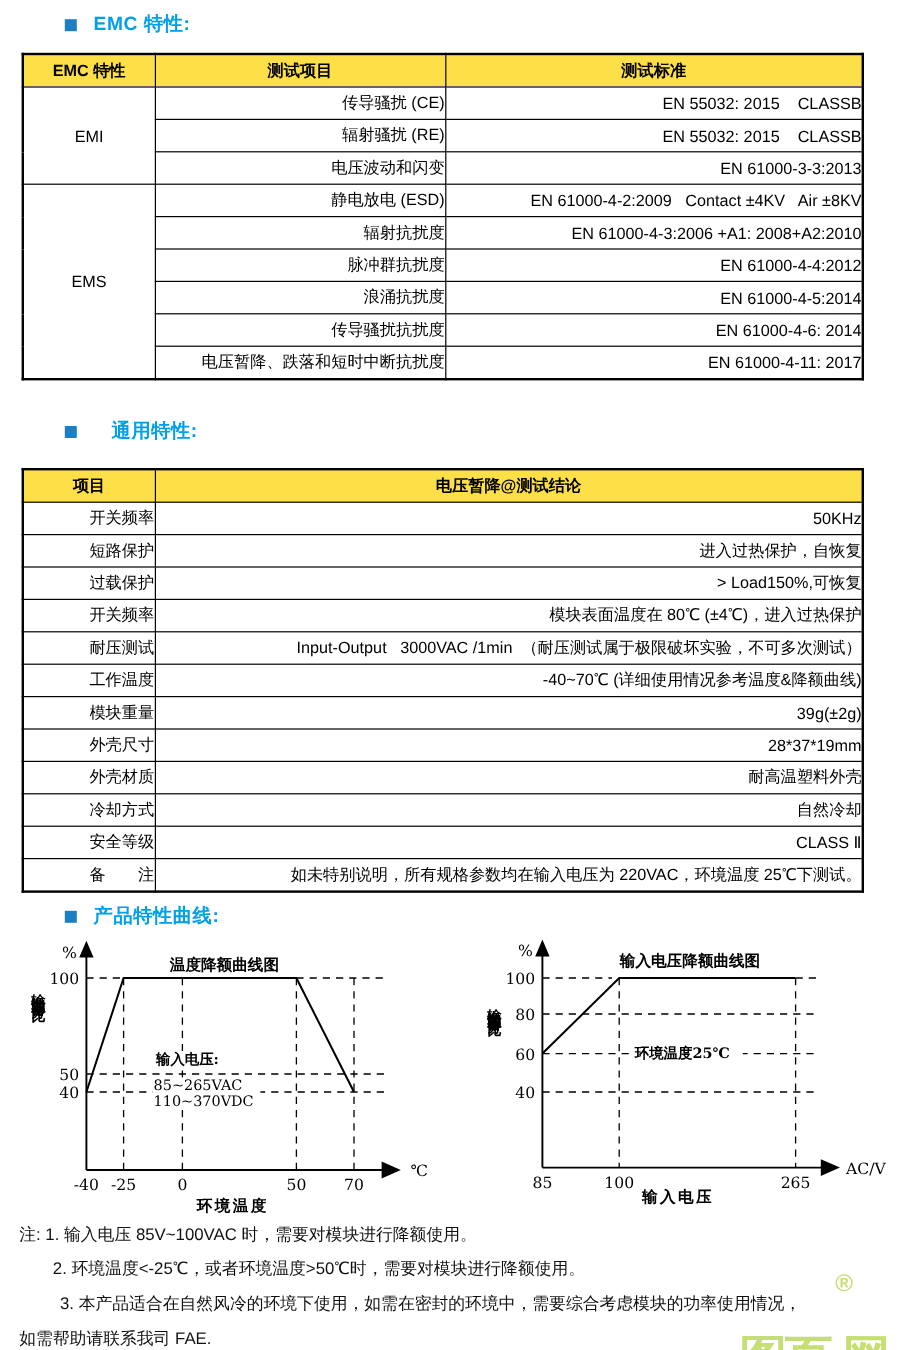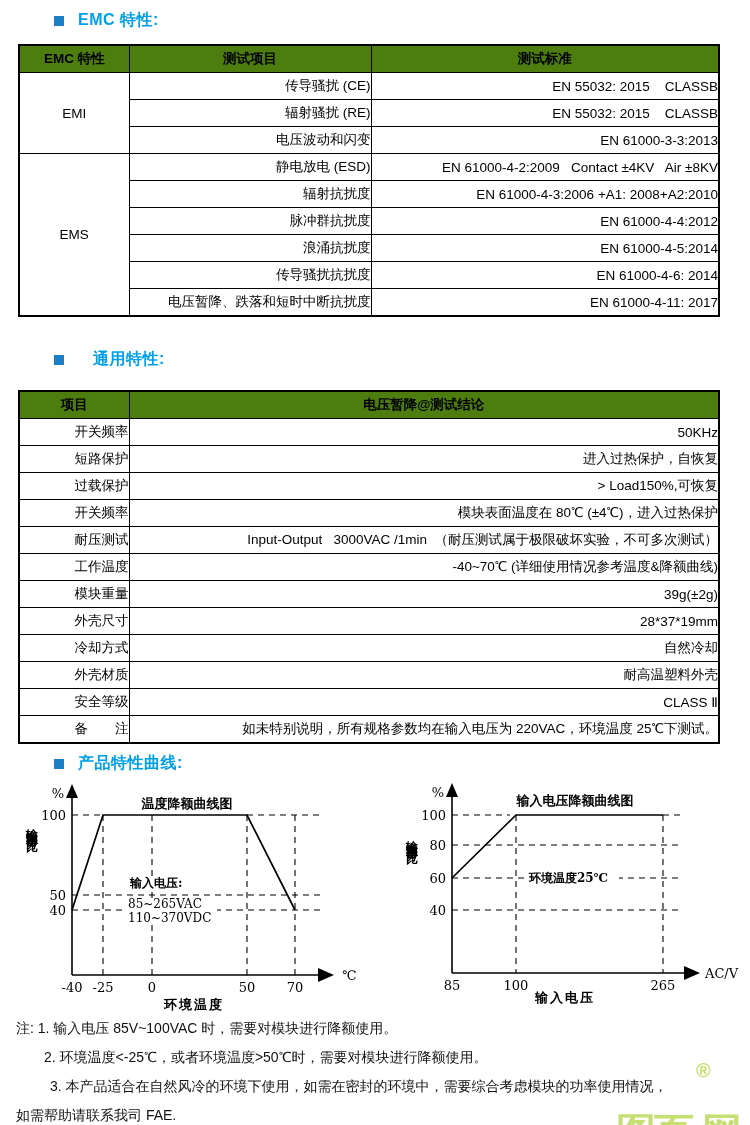--- a/index.html
+++ b/index.html
@@ -11,21 +11,21 @@
   
   .sec-head{position:absolute;left:18px;display:flex;align-items:center;gap:14px;margin-left:36px;}
   .sec-bullet{width:10px;height:10px;background:#1b7fc6;display:inline-block;}
   .sec-title{font-size:16px;font-weight:bold;color:#00a0e9;letter-spacing:0.5px;}
 
   
   table.tbl{border-collapse:collapse;table-layout:fixed;position:absolute;left:18px;
     border:2px solid #000;font-size:13.5px;}
   table.tbl th,table.tbl td{border:1px solid #000;height:26px;padding:0 0 0 10px;
     text-align:right;vertical-align:middle;white-space:pre-wrap;overflow:hidden;}
-  table.tbl th{background:#4d7c0f;color:#000;text-align:center;font-weight:bold;padding:0;}
+  table.tbl th{background:#fde047;color:#000;text-align:center;font-weight:bold;padding:0;}
   table.tbl td.grp{text-align:center;padding:16px;}
   table.emc{top:44px;width:700px;}
   table.gen{top:390px;width:700px;}
 
   
   .chart{position:absolute;}
   .vlabel{
     position:absolute;writing-mode:vertical-rl;text-orientation:upright;
     font-family:"DejaVu Serif",serif;font-size:12px;font-weight:bold;
     letter-spacing:2px;line-height:1;color:#000;
@@ -162,26 +162,26 @@
       </tr>
     <tr>
         <td>模块重量</td>
         <td>39g(±2g)</td>
       </tr>
     <tr>
         <td>外壳尺寸</td>
         <td>28*37*19mm</td>
       </tr>
     <tr>
+        <td>外壳材质</td>
+        <td>耐高温塑料外壳</td>
+      </tr>
+    <tr>
         <td>冷却方式</td>
         <td>自然冷却</td>
-      </tr>
-    <tr>
-        <td>外壳材质</td>
-        <td>耐高温塑料外壳</td>
       </tr>
     <tr>
         <td>安全等级</td>
         <td>CLASS Ⅱ</td>
       </tr>
     <tr>
         <td>备　　注</td>
         <td>如未特别说明，所有规格参数均在输入电压为 220VAC，环境温度 25℃下测试。</td>
       </tr>
   </tbody>

